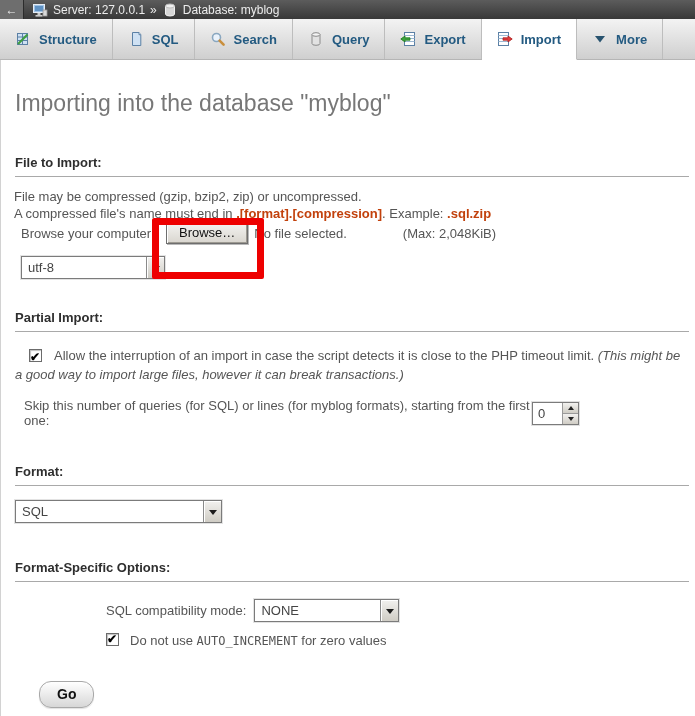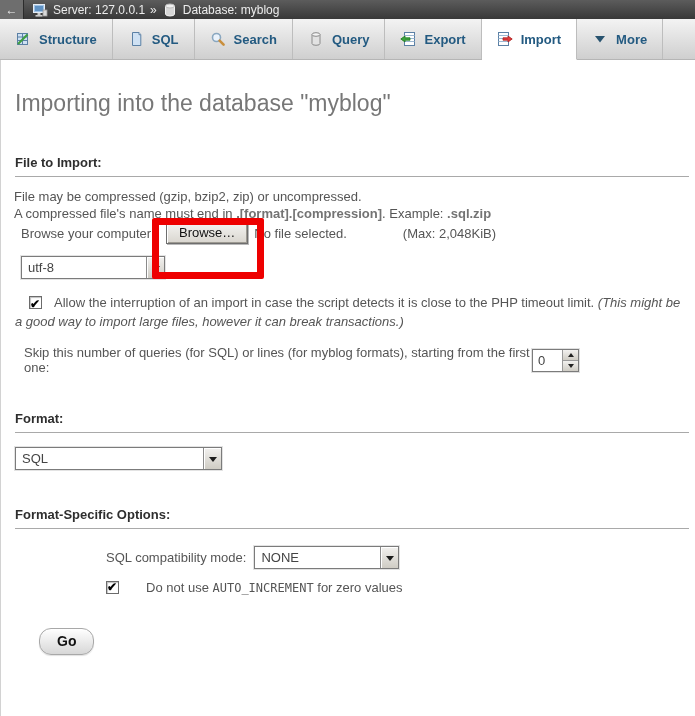--- a/index.html
+++ b/index.html
@@ -42,21 +42,21 @@
   .section-h {
     font-size:13px; font-weight:bold; color:#2e2e2e;
     border-bottom:1px solid #a9a9a9; padding:0 0 6px 0; margin:0 6px 0 6px;
   }
   .h-file   { margin-top:38px; }
   .h-part   { margin-top:31px; }
   .h-format { margin-top:36px; }
   .h-fso    { margin-top:37px; }
   .txtline { margin:0 0 0 5px; line-height:17px; }
   .first-txt { margin-top:11px; }
-  b.dark { color:#737373; }
+  b.dark { color:#c2410c; }
   .row { display:flex; align-items:center; margin-left:12px; }
   .browse-row { }
   .field-label { width:145px; flex:0 0 auto; }
   .no-file { margin-left:6px; }
   .max-note { margin-left:56px; }
   .charset-row { margin-top:12px; }
   
   .win-btn {
     font-family:"Liberation Sans", sans-serif; font-size:13px; color:#111;
     background:linear-gradient(#f4f3f1,#d9d6cf);
@@ -100,21 +100,21 @@
   .spin-btns { width:16px; display:flex; flex-direction:column; border-left:1px solid #999; }
   .spin-up,.spin-dn {
     flex:1; display:flex; align-items:center; justify-content:center;
     background:linear-gradient(#f2f1ef,#cfccc4); cursor:pointer;
   }
   .spin-up { border-bottom:1px solid #9a9a9a; }
   .spin-up::after { content:""; border:3px solid transparent; border-bottom:4px solid #222; margin-top:-3px; }
   .spin-dn::after { content:""; border:3px solid transparent; border-top:4px solid #222; margin-bottom:-3px; }
   .format-row { margin-top:14px; margin-left:6px; }
   .fso-row { margin-top:17px; margin-left:97px; }
-  .zero-row { margin-top:11px; margin-left:97px; align-items:center;gap:16px; }
+  .zero-row { margin-top:11px; margin-left:97px; align-items:flex-start; }
   .zero-row .chk { margin-right:11px; }
   .mono { font-family:"DejaVu Sans Mono", monospace; font-size:12px; color:#555; }
   
   .go-btn {
     margin:33px 0 0 30px; padding:4px 17px 5px; font-size:14px; font-weight:bold; color:#111;
     background:linear-gradient(#ffffff,#d7d7d7); border:1px solid #a8a8a8; border-radius:12px;
     font-family:"Liberation Sans", sans-serif; cursor:pointer; box-shadow:0 1px 1px rgba(0,0,0,.12);
   }
   
   .anno-box {
@@ -218,20 +218,21 @@
   </div>
 
   <div class="row charset-row">
     <div class="wsel" style="width:144px">
       <span class="wsel-txt">utf-8</span>
       <span class="wsel-btn"></span>
     </div>
   </div>
 
   
+  <div class="section-h h-part">Partial Import:</div>
   <p class="allow-para"><span class="chk checked"></span><span>Allow the interruption of an import in case the script detects it is close to the PHP timeout limit. </span><span class="note-italic">(This might be a good way to import large files, however it can break transactions.)</span></p>
 
   <div class="row skip-row">
     <span class="skip-label">Skip this number of queries (for SQL) or lines (for myblog formats), starting from the first one:</span>
     <div class="spinbox">
       <span class="spin-val">0</span>
       <span class="spin-btns">
         <span class="spin-up"></span>
         <span class="spin-dn"></span>
       </span>

